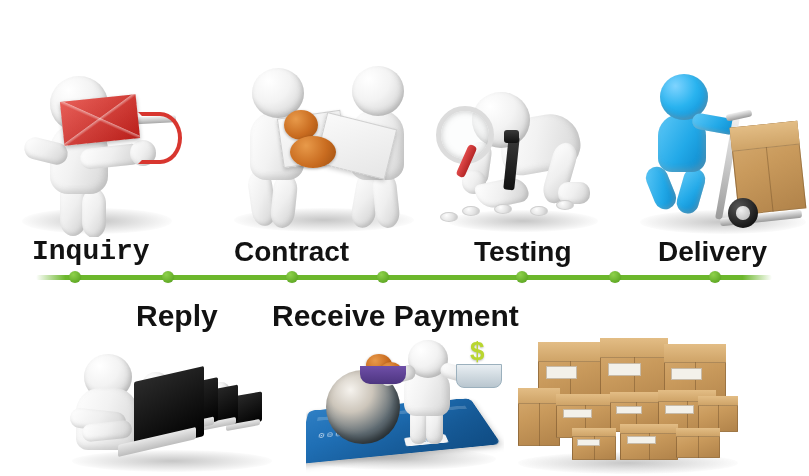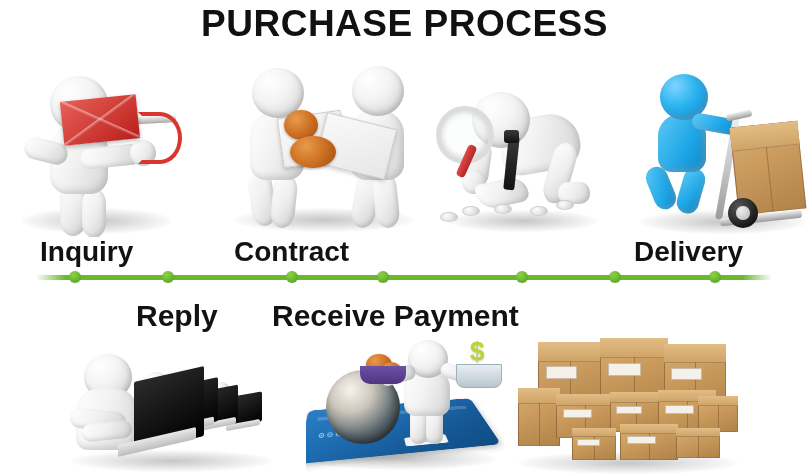--- a/index.html
+++ b/index.html
@@ -115,21 +115,20 @@
   .hw{position:absolute;border-radius:50%;background:radial-gradient(circle at 35% 30%,#555 0%,#222 60%,#000 100%);}
   .hw i{position:absolute;left:28%;top:28%;width:44%;height:44%;border-radius:50%;
     background:radial-gradient(circle at 35% 30%,#efefef 0%,#b5b5b5 100%);}
   .bar{position:absolute;border-radius:3px;background:linear-gradient(180deg,#f0f0f0 0%,#c2c2c2 55%,#9a9a9a 100%);}
 </style>
 </head>
 <body>
 
 <div id="stage">
 
-  <div class="title">PURCHASE PROCESS</div>
 
   <div class="ill" style="left:14px;top:62px;width:180px;height:175px;">
     <div class="shadow" style="left:8px;top:146px;width:150px;height:26px;"></div>
 
     <div class="limb" style="left:46px;top:118px;width:26px;height:56px;border-radius:13px/16px;"></div>
     <div class="limb" style="left:68px;top:126px;width:24px;height:50px;border-radius:12px/16px;"></div>
 
     <div class="body" style="left:36px;top:62px;width:58px;height:70px;border-radius:26px 26px 18px 18px;"></div>
 
     <div class="head" style="left:36px;top:14px;width:58px;height:56px;"></div>
@@ -215,23 +214,24 @@
       <div class="face"></div>
       <div class="top"></div>
       <div class="seam"></div>
     </div>
 
     <div class="hw" style="left:92px;top:130px;width:30px;height:30px;">
         <i></i>
       </div>
   </div>
 
-  <div class="lab lab-top" style="left:40px;">Inquiry</div>
+  <div class="lab lab-top" style="left:32px;font-family:Liberation Mono, monospace;">Inquiry</div>
   <div class="lab lab-top" style="left:234px;">Contract</div>
-  <div class="lab lab-top" style="left:634px;">Delivery</div>
+  <div class="lab lab-top" style="left:474px;">Testing</div>
+  <div class="lab lab-top" style="left:658px;">Delivery</div>
 
   <div class="track" style="background:linear-gradient(90deg,rgba(108,183,44,0) 0%,#6cb72c 4%,#6cb72c 96%,rgba(108,183,44,0) 100%);"></div>
   <div class="dot" style="left:69px;background:radial-gradient(circle at 35% 30%,#8ed14b 0%,#63ac27 70%,#4f9620 100%);"></div>
   <div class="dot" style="left:162px;background:radial-gradient(circle at 35% 30%,#8ed14b 0%,#63ac27 70%,#4f9620 100%);"></div>
   <div class="dot" style="left:286px;background:radial-gradient(circle at 35% 30%,#8ed14b 0%,#63ac27 70%,#4f9620 100%);"></div>
   <div class="dot" style="left:377px;background:radial-gradient(circle at 35% 30%,#8ed14b 0%,#63ac27 70%,#4f9620 100%);"></div>
   <div class="dot" style="left:516px;background:radial-gradient(circle at 35% 30%,#8ed14b 0%,#63ac27 70%,#4f9620 100%);"></div>
   <div class="dot" style="left:609px;background:radial-gradient(circle at 35% 30%,#8ed14b 0%,#63ac27 70%,#4f9620 100%);"></div>
   <div class="dot" style="left:709px;background:radial-gradient(circle at 35% 30%,#8ed14b 0%,#63ac27 70%,#4f9620 100%);"></div>
 

